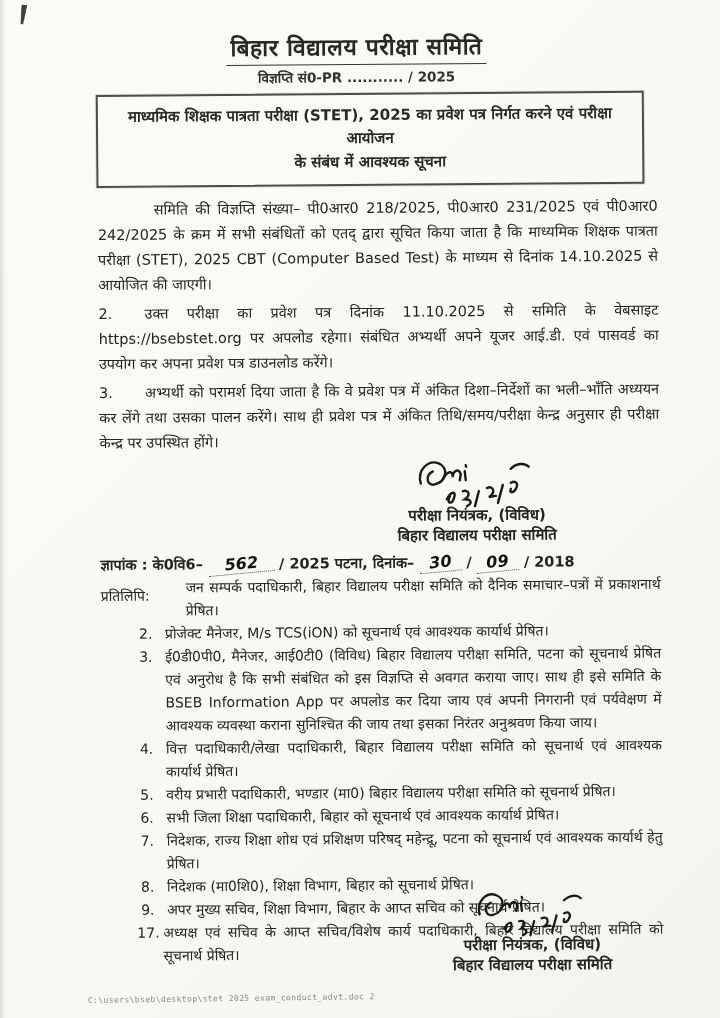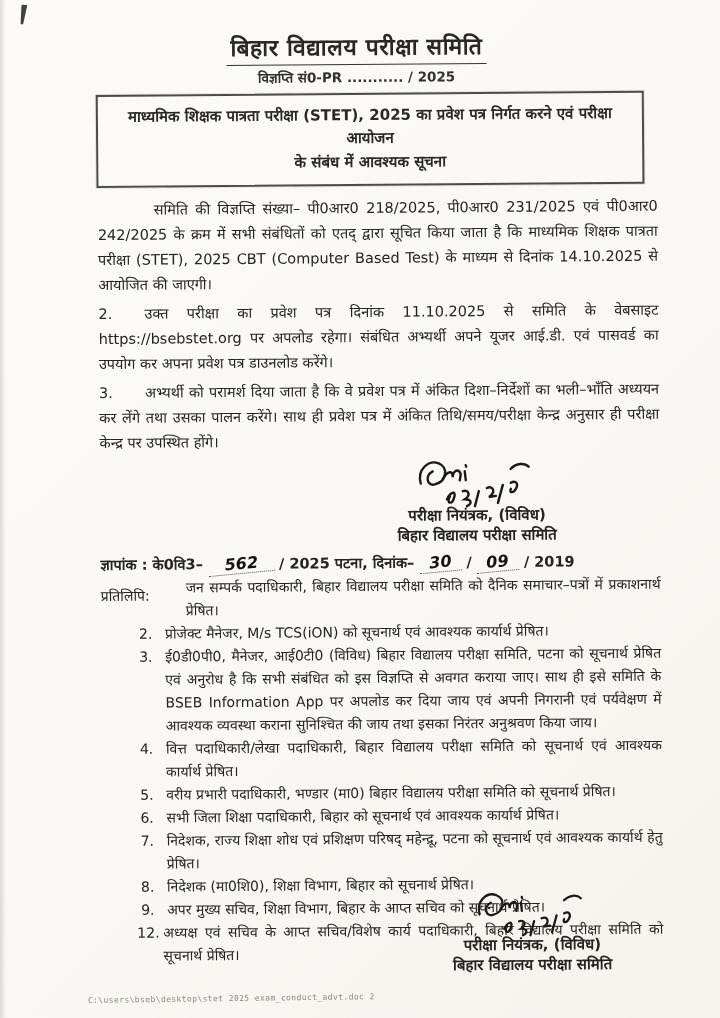--- a/index.html
+++ b/index.html
@@ -103,27 +103,27 @@
             <path d="M66,34 l-4,15 M74,31 c7,-3 9,5 2,9 l7,-1"></path>
             <path d="M90,28 l-5,18"></path>
             <path d="M98,26 c5,-3 8,1 5,6 c-2,4 -7,5 -5,0"></path>
           </g>
         </svg>
         <div class="sig-line">परीक्षा नियंत्रक, (विविध)</div>
         <div class="sig-line">बिहार विद्यालय परीक्षा समिति</div>
       </div>
 
       <div class="memo-line">
-        <span>ज्ञापांक : के0वि3–</span>
+        <span>ज्ञापांक : के0वि6–</span>
         <span class="hw dotted">562</span>
         <span>/ 2025 पटना, दिनांक–</span>
         <span class="hw dotted short">30</span>
         <span>/</span>
         <span class="hw dotted short">09</span>
-        <span>/ 2019</span>
+        <span>/ 2018</span>
       </div>
 
       <div class="copies">
         <div class="copy-first">
           <span class="copy-label">प्रतिलिपि:</span>
           <span>जन सम्पर्क पदाधिकारी, बिहार विद्यालय परीक्षा समिति को दैनिक समाचार–पत्रों में प्रकाशनार्थ प्रेषित।</span>
         </div>
 
         <div class="copy-item">
           <span class="copy-num">2.</span>
@@ -151,21 +151,21 @@
         </div>
         <div class="copy-item">
           <span class="copy-num">8.</span>
           <span>निदेशक (मा0शि0), शिक्षा विभाग, बिहार को सूचनार्थ प्रेषित।</span>
         </div>
         <div class="copy-item">
           <span class="copy-num">9.</span>
           <span>अपर मुख्य सचिव, शिक्षा विभाग, बिहार के आप्त सचिव को सूचनार्थ प्रेषित।</span>
         </div>
         <div class="copy-item wide-num">
-          <span class="copy-num">12.</span>
+          <span class="copy-num">17.</span>
           <span>अध्यक्ष एवं सचिव के आप्त सचिव/विशेष कार्य पदाधिकारी, बिहार विद्यालय परीक्षा समिति को सूचनार्थ प्रेषित।</span>
         </div>
       </div>
     </div>
 
     <div class="sig-block bottom">
       <svg class="sig-scribble" width="120" height="50" viewBox="0 0 128 52">
         <g fill="none" stroke="#1c1a17" stroke-width="2.4" stroke-linecap="round">
           <path d="M8,26 C4,12 16,2 26,6 C36,10 34,24 22,27 C14,29 12,18 20,14"></path>
           <path d="M30,22 C34,14 40,12 40,20 C40,14 46,10 48,17 L47,23"></path>

